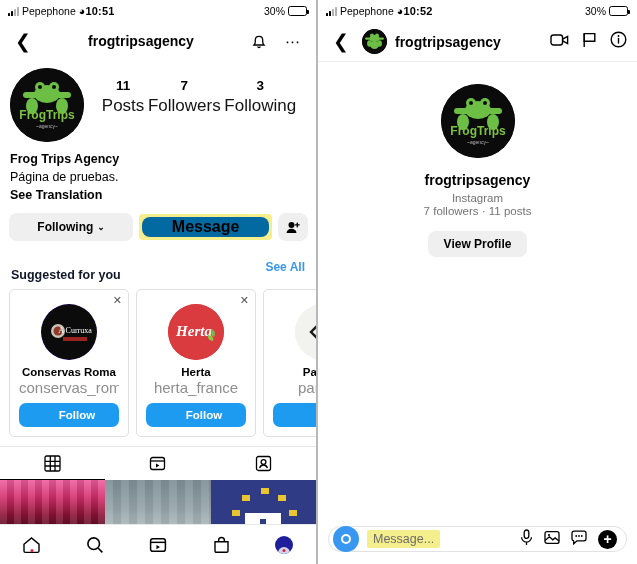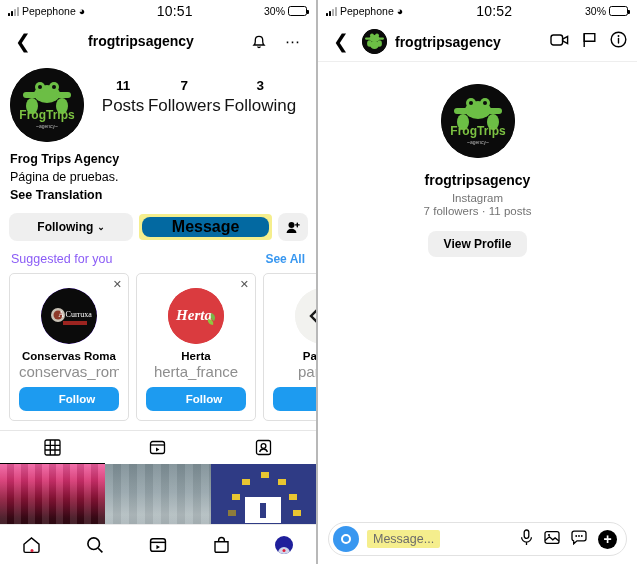--- a/index.html
+++ b/index.html
@@ -14,21 +14,21 @@
   .phone { position: relative; height: 564px; background: #fff; overflow: hidden; }
   .phone-left  { width: 318px; border-right: 2px solid #b8b8b8; }
   .phone-right { width: 319px; }
 
   
   .statusbar {
     height: 22px; display: flex; align-items: center;
     padding: 0 9px 0 8px; font-size: 10.5px; font-weight: 700; color: #000;
   }
   .sb-left { display: flex; align-items: center; gap: 3px; flex: 0 0 auto; }
-  .sb-center { flex: 1; text-align: center; font-size: 14px; font-weight: 400; letter-spacing: .2px; }
+  .sb-center { flex: 1; font-size: 11px; font-weight: 700; letter-spacing: .2px; }
   .sb-right { display: flex; align-items: center; gap: 3px; flex: 0 0 auto; }
   .bars { display: flex; align-items: flex-end; gap: 1px; height: 9px; }
   .bars i { display: block; width: 2px; background: #000; border-radius: .5px; }
   .bars i:nth-child(1) { height: 3px; }
   .bars i:nth-child(2) { height: 5px; }
   .bars i:nth-child(3) { height: 7px; background: #b0b0b0; }
   .bars i:nth-child(4) { height: 9px; background: #b0b0b0; }
   .carrier { font-size: 10.5px; font-weight: 500; }
   .wifi { font-size: 11px; line-height: 1; }
   .batt-pct { font-size: 10.5px; font-weight: 500; }
@@ -88,21 +88,21 @@
   .btn-adduser {
     width: 30px; height: 28px; background: #efefef; border-radius: 8px;
     display: flex; align-items: center; justify-content: center;
   }
 
   
   .sugg-head {
     display: flex; align-items: center; justify-content: space-between;
     padding: 11px 11px 7px 11px;
   }
-  .sugg-title { font-size: 12.5px; font-weight: 400; color: #8b5cf6; }
+  .sugg-title { font-size: 12.5px; font-weight: 700; color: #0f172a; margin-top: 16px; }
   .sugg-all { font-size: 12px; font-weight: 600; color: #3897f0; }
   .cards { display: flex; gap: 7px; padding: 0 0 0 9px; }
   .card {
     width: 120px; flex: 0 0 auto; border: 1px solid #dfdfdf; border-radius: 5px;
     background: #fff; padding: 8px 9px 9px; position: relative; text-align: center;
   }
   .card-x {
     position: absolute; top: 5px; right: 6px; font-size: 11px; color: #555; line-height: 1;
   }
   .card-av {
@@ -184,21 +184,21 @@
     display: inline-flex; align-items: center; justify-content: center;
     margin-top: 14px; height: 26px; padding: 0 16px; background: #efefef;
     border-radius: 8px; font-size: 12px; font-weight: 700; color: #000;
   }
 
   .composer {
     position: absolute; left: 0; right: 0; bottom: 0; height: 50px;
     display: flex; align-items: center; padding: 0 10px;
   }
   .comp-pill {
-    flex: 1; height: 34px; border: 1px solid #e2e2e2; border-radius: 18px;
+    flex: 1; height: 26px; border: 1px solid #e2e2e2; border-radius: 18px;
     display: flex; align-items: center; padding: 0 9px 0 4px; gap: 8px; background: #fff;
   }
   .cam {
     width: 26px; height: 26px; border-radius: 50%; background: #3897f0; flex: 0 0 auto;
     display: flex; align-items: center; justify-content: center;
   }
   .cam i { display: block; width: 10px; height: 10px; border: 2px solid #fff; border-radius: 50%; }
   .comp-ph {
     font-size: 12.5px; color: #6b6b6b; background: #f5ee8d; padding: 2px 6px; border-radius: 2px;
   }

